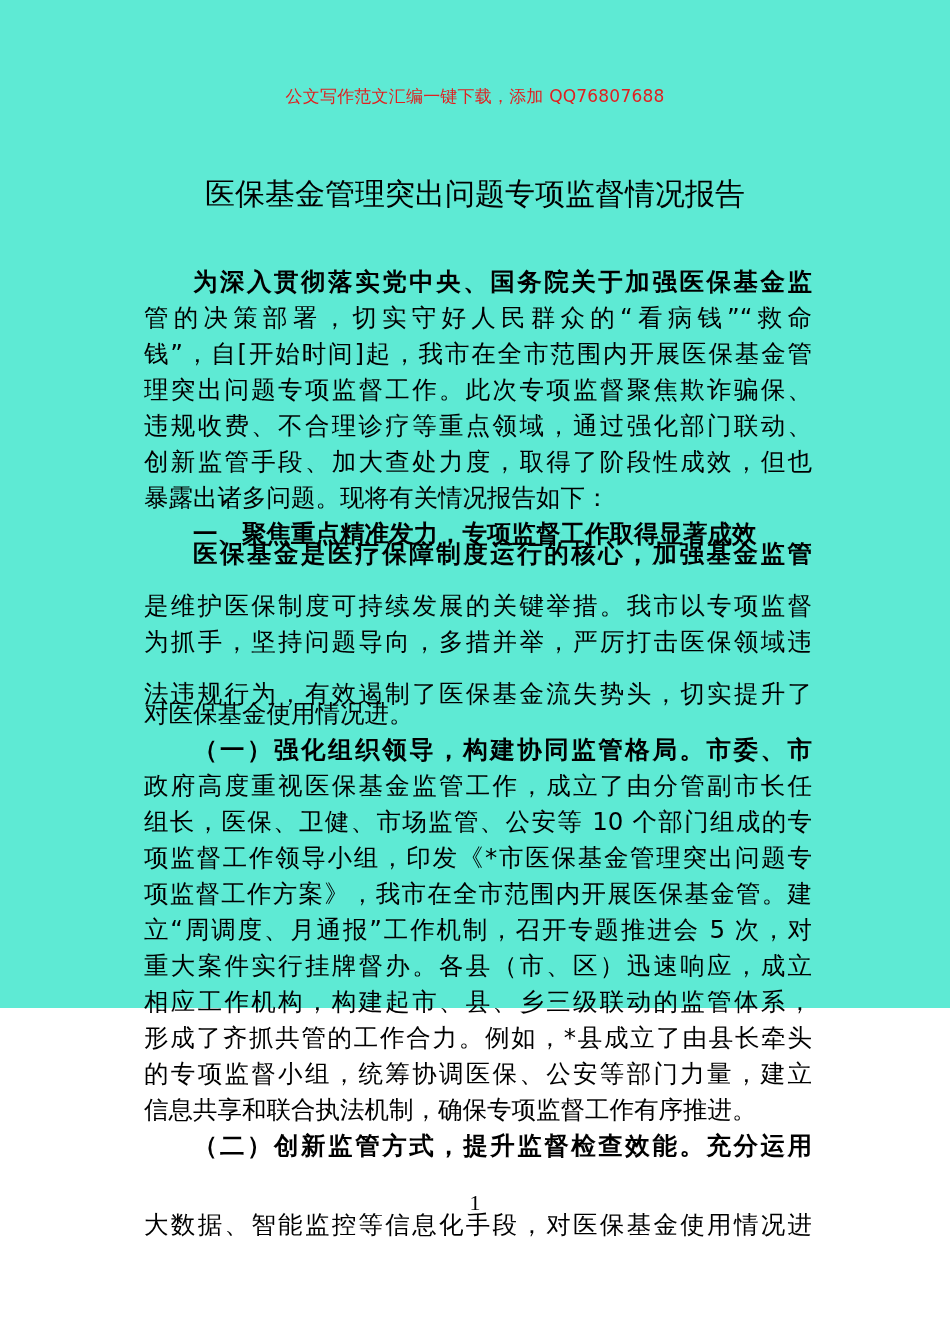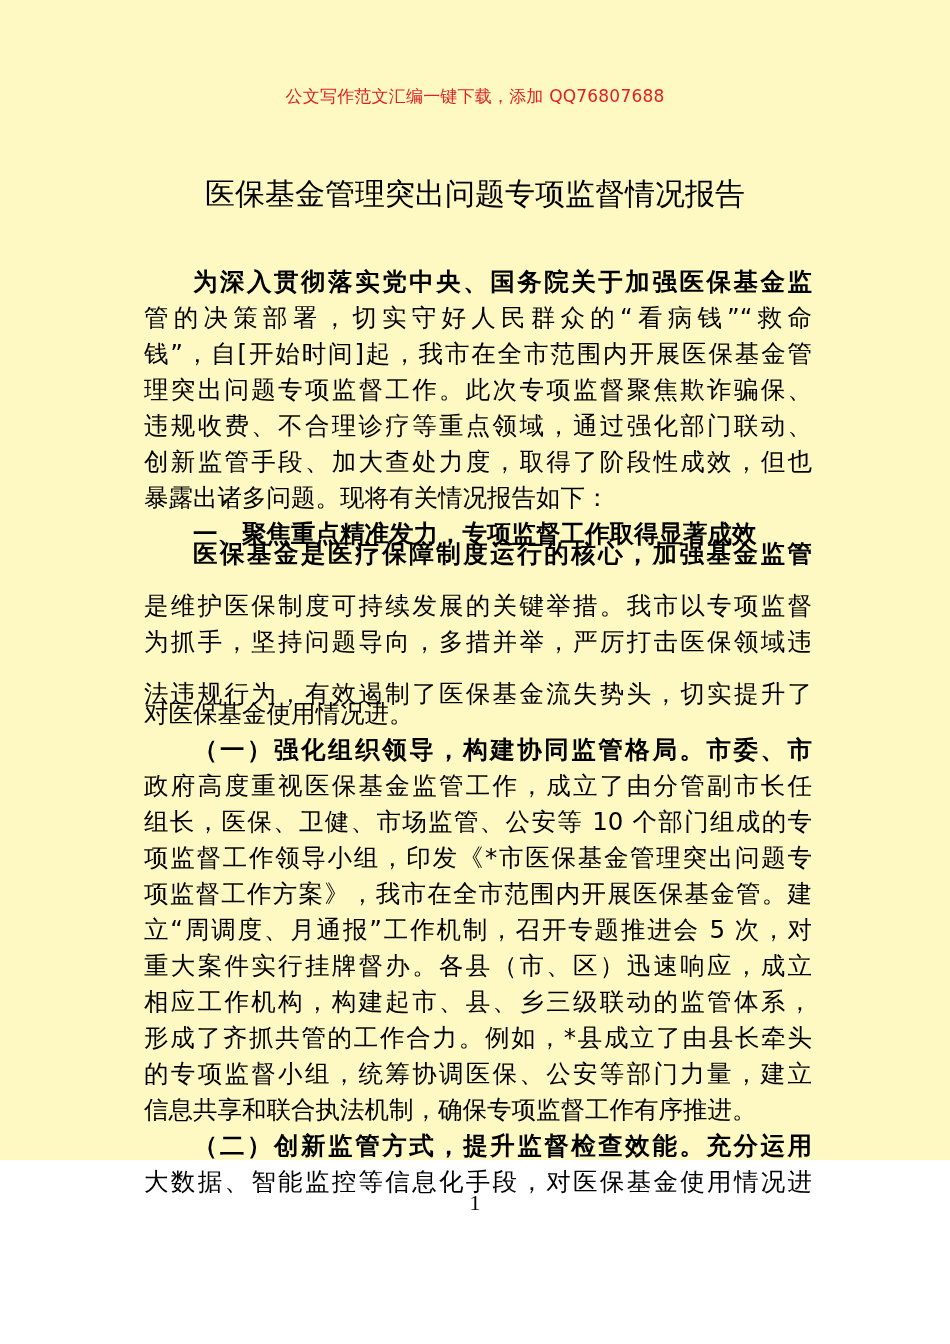--- a/index.html
+++ b/index.html
@@ -12,22 +12,22 @@
       height: 1344px;
       position: relative;
       overflow: hidden;
       font-family: "DejaVu Sans", sans-serif;
       color: #000000;
     }
     .page {
       position: absolute;
       left: 0; top: 0;
       width: 950px;
-      height: 1160px;
-      background: #fef9c3;
+      height: 1008px;
+      background: #5eead4;
     }
     .banner {
       position: absolute;
       left: 0;
       width: 950px;
       top: 84px;
       text-align: center;
       font-size: 17px;
       line-height: 24px;
       letter-spacing: 0.2px;
@@ -107,18 +107,18 @@
     <div class="line" style="top:840px;">项监督工作领导小组，印发《*市医保基金管理突出问题专</div>
     <div class="line" style="top:876px;">项监督工作方案》，我市在全市范围内开展医保基金管。建</div>
     <div class="line" style="top:912px;">立“周调度、月通报”工作机制，召开专题推进会 5 次，对</div>
     <div class="line" style="top:948px;">重大案件实行挂牌督办。各县（市、区）迅速响应，成立</div>
     <div class="line" style="top:984px;">相应工作机构，构建起市、县、乡三级联动的监管体系，</div>
     <div class="line" style="top:1020px;">形成了齐抓共管的工作合力。例如，*县成立了由县长牵头</div>
     <div class="line" style="top:1056px;">的专项监督小组，统筹协调医保、公安等部门力量，建立</div>
     <div class="line last" style="top:1092px;">信息共享和联合执法机制，确保专项监督工作有序推进。</div>
 
     <div class="line indent" style="top:1128px;">（二）创新监管方式，提升监督检查效能。充分运用</div>
-    <div class="line" style="top:1164px;">大数据、智能监控等信息化手段，对医保基金使用情况进</div>
+    <div class="line" style="top:1207px;">大数据、智能监控等信息化手段，对医保基金使用情况进</div>
   </div>
 
   <div class="page-number">1</div>
 
 </div>
 
 </body></html>

